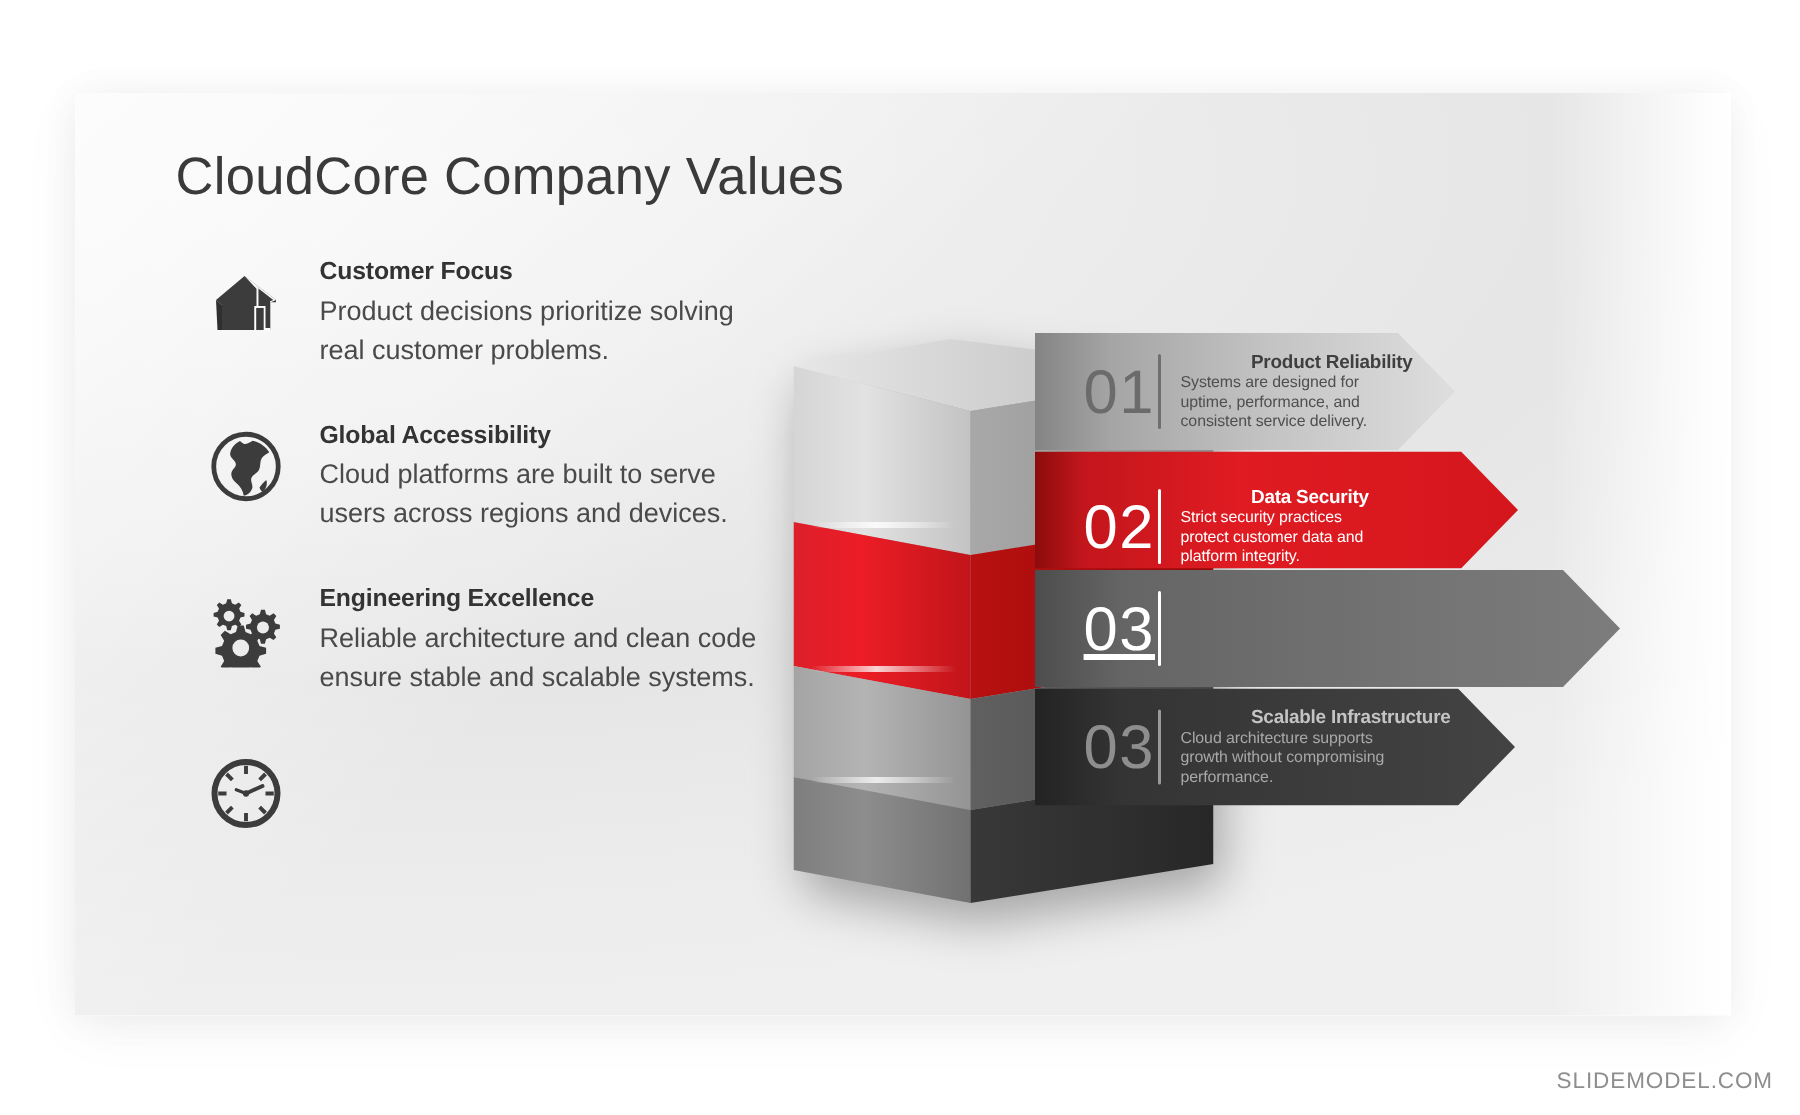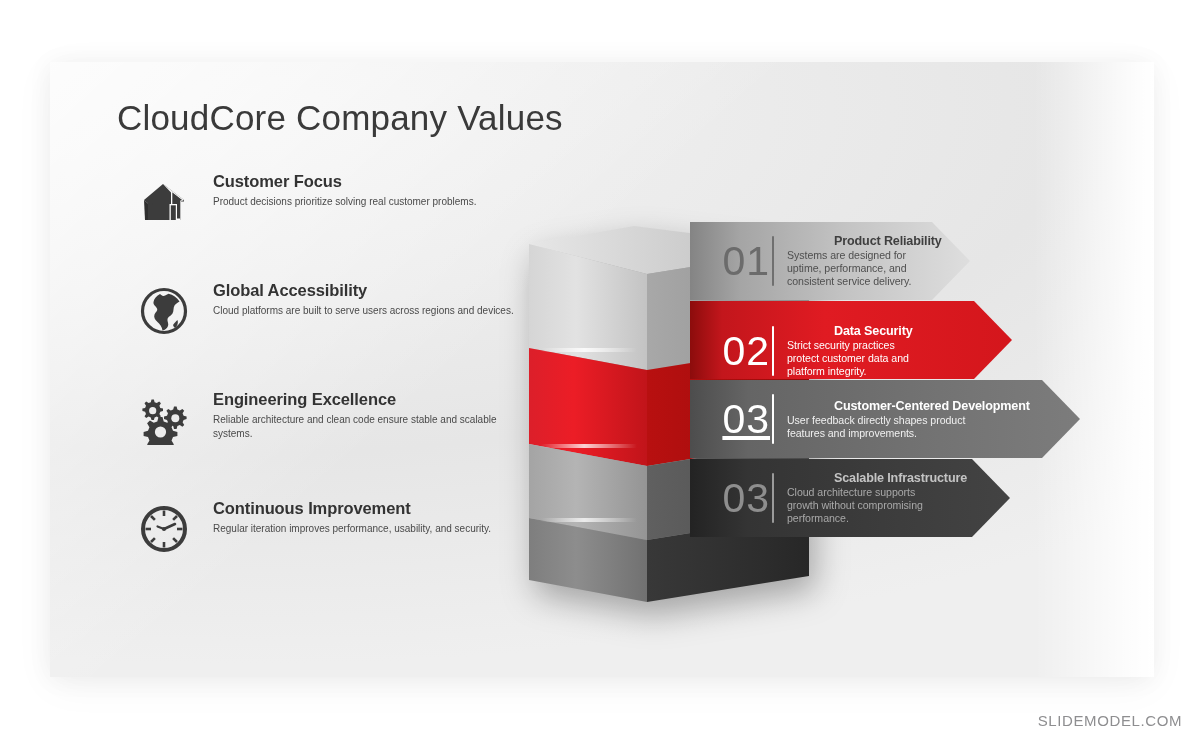--- a/index.html
+++ b/index.html
@@ -50,21 +50,21 @@
     position:absolute;left:8px;top:2px;width:56px;height:56px;
     display:flex;align-items:center;justify-content:center;
   }
   .value-icon svg{display:block;}
   .value-text{position:absolute;left:85px;top:0;width:310px;}
   .value-title{
     font-size:16.5px;font-weight:bold;color:#333333;
     letter-spacing:-.1px;margin:0 0 5px 0;line-height:1.1;
   }
   .value-desc{
-    font-size:10px;color:#4a4a4a;line-height:1.42;font-weight:400;
+    font-size:18px;color:#4a4a4a;line-height:1.42;font-weight:400;
   }
 
   
   #block-stack{
     position:absolute;left:479px;top:160px;width:280px;height:380px;z-index:3;
     filter:drop-shadow(6px 14px 16px rgba(0,0,0,.30));
   }
 
   
   #bands{position:absolute;left:640px;top:160px;width:470px;height:390px;z-index:4;}
@@ -166,24 +166,20 @@
             <line x1="38" y1="25" x2="43.5" y2="25"></line>
             <line x1="12.0" y1="12.0" x2="15.9" y2="15.9"></line>
             <line x1="34.1" y1="34.1" x2="38.0" y2="38.0"></line>
             <line x1="38.0" y1="12.0" x2="34.1" y2="15.9"></line>
             <line x1="15.9" y1="34.1" x2="12.0" y2="38.0"></line>
           </g>
           <line x1="25" y1="25" x2="36" y2="20" stroke="#3c3c3c" stroke-width="2.6" stroke-linecap="round"></line>
           <line x1="25" y1="25" x2="18.5" y2="22.5" stroke="#3c3c3c" stroke-width="2.2" stroke-linecap="round"></line>
           <circle cx="25" cy="25" r="2.1" fill="#3c3c3c"></circle>
         </svg>
-      </div>
-      <div class="value-text">
-        <div class="value-title">Continuous Improvement</div>
-        <div class="value-desc">Regular iteration improves performance, usability, and security.</div>
       </div>
     </div>
 
   </div>
 
   <div id="block-stack">
     <svg width="280" height="380" viewBox="0 0 280 380">
       <defs>
         <linearGradient id="g1f" x1="0" y1="0" x2="1" y2="0">
           <stop offset="0%" stop-color="#d5d5d5"></stop>
@@ -313,24 +309,20 @@
             <stop offset="15%" stop-color="#656565"></stop>
             <stop offset="60%" stop-color="#727272"></stop>
             <stop offset="100%" stop-color="#7c7c7c"></stop>
           </linearGradient>
         </defs>
         <polygon points="0,0 352,0 390,39 352,78 0,78" fill="url(#b3)"></polygon>
       </svg>
       <div class="band-inner">
         <div class="band-num" style="color:#ffffff;text-decoration:underline;">03</div>
         <div class="band-rule" style="background:#ffffff;"></div>
-        <div class="band-txt">
-          <div class="band-head" style="color:#ffffff;white-space:nowrap;">Customer-Centered Development</div>
-          <div class="band-body" style="color:#f0f0f0;max-width:200px;">User feedback directly shapes product features and improvements.</div>
-        </div>
       </div>
     </div>
 
     <div class="band" style="left:0px; top:237px; width:320px; height:78px;">
       <svg class="band-svg" width="320" height="78" viewBox="0 0 320 78">
         <defs>
           <linearGradient id="b4" x1="0" y1="0" x2="1" y2="0">
             <stop offset="0%" stop-color="#232323"></stop>
             <stop offset="18%" stop-color="#343434"></stop>
             <stop offset="60%" stop-color="#3c3c3c"></stop>

